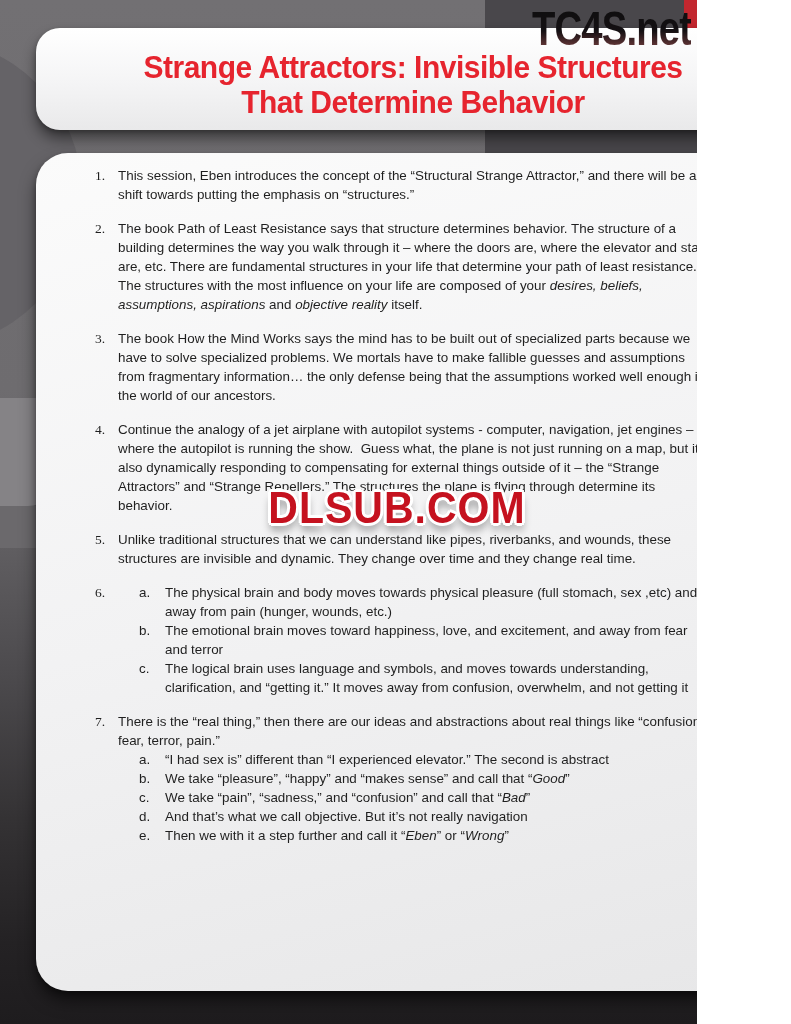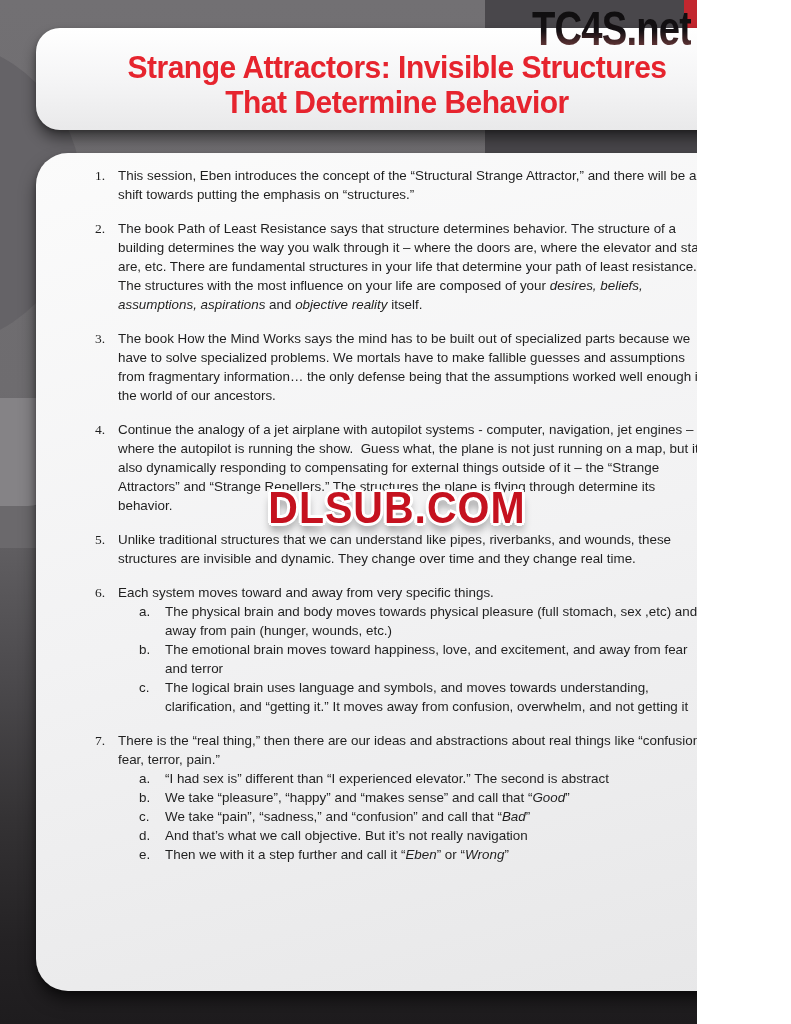--- a/index.html
+++ b/index.html
@@ -27,20 +27,21 @@
     -webkit-background-clip:text;background-clip:text;color:transparent;
   }
 
   
   .header-card{
     position:absolute;left:36px;top:28px;width:722px;height:102px;z-index:3;
     border-radius:24px;
     background:linear-gradient(180deg,#ffffff 0%,#f4f4f5 55%,#e9e9ea 100%);
     box-shadow:0 9px 14px rgba(0,0,0,.45), 0 2px 4px rgba(0,0,0,.25);
     text-align:center;
+    padding-left:16px;
   }
   .header-title{
     padding-top:21px;color:#e6242e;font-weight:800;font-size:30px;line-height:33px;letter-spacing:-.5px;
     transform:scaleY(1.05);transform-origin:50% 0;
   }
 
   
   .notes-card{
     position:absolute;left:36px;top:153px;width:722px;height:838px;z-index:2;
     border-radius:32px;box-sizing:border-box;
@@ -118,21 +119,21 @@
         <div class="note-item">
           <div class="note-num">4.</div>
           <div class="note-body"><span>Continue the analogy of a jet airplane with autopilot systems - computer, navigation, jet engines – where the autopilot is running the show.&nbsp; Guess what, the plane is not just running on a map, but it is also dynamically responding to compensating for external things outside of it – the “Strange Attractors” and “Strange Repellers.” The structures the plane is flying through determine its behavior.</span></div>
         </div>
         <div class="note-item">
           <div class="note-num">5.</div>
           <div class="note-body"><span>Unlike traditional structures that we can understand like pipes, riverbanks, and wounds, these structures are invisible and dynamic. They change over time and they change real time.</span></div>
         </div>
         <div class="note-item">
           <div class="note-num">6.</div>
-          <div class="note-body"><span>Each system moves toward and away from very specific things.</span><div class="sub-item">
+          <div class="note-body"><div class="sub-item">
               <div class="sub-letter">a.</div>
               <div class="sub-body"><span>The physical brain and body moves towards physical pleasure (full stomach, sex ,etc) and away from pain (hunger, wounds, etc.)</span></div>
             </div><div class="sub-item">
               <div class="sub-letter">b.</div>
               <div class="sub-body"><span>The emotional brain moves toward happiness, love, and excitement, and away from fear and terror</span></div>
             </div><div class="sub-item">
               <div class="sub-letter">c.</div>
               <div class="sub-body"><span>The logical brain uses language and symbols, and moves towards understanding, clarification, and “getting it.” It moves away from confusion, overwhelm, and not getting it</span></div>
             </div></div>
         </div>

